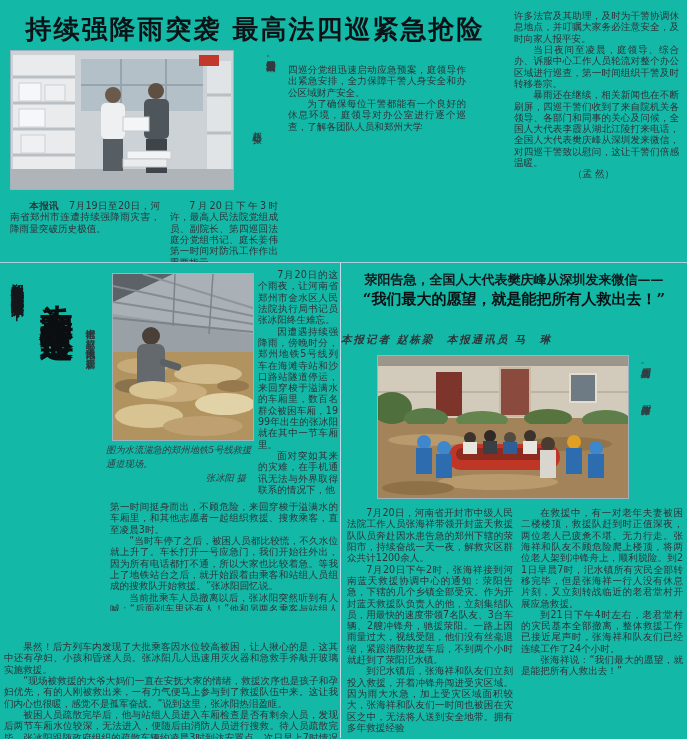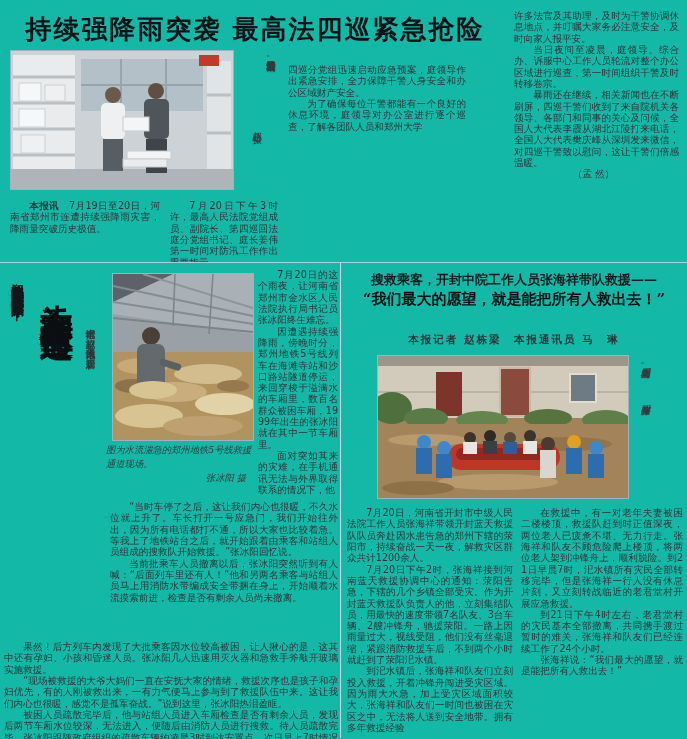--- a/index.html
+++ b/index.html
@@ -62,22 +62,22 @@
   .la-mid{left:110px;top:238px;width:228px;height:110px;overflow:hidden;}
   .la-full{left:4px;top:342px;width:334px;height:120px;overflow:hidden;margin-top:36px;}
   .ra-kicker{
     left:0;top:8px;width:100%;text-align:center;font-size:13px;font-weight:bold;color:#14181c;
     font-family:"DejaVu Serif","Liberation Serif",serif;
   }
   .ra-headline{
     left:0;top:27px;width:100%;text-align:center;font-size:15px;font-weight:bold;color:#0c0f12;
     font-family:"DejaVu Serif","Liberation Serif",serif;
   }
-  .ra-byline{left:0;top:70px;width:100%;text-align:center;font-size:10.5px;font-weight:bold;
-    font-family:"DejaVu Serif","Liberation Serif",serif;letter-spacing:2px;}
+  .ra-byline{left:0;top:70px;width:100%;text-align:left;font-size:10.5px;font-weight:bold;
+    font-family:"DejaVu Serif","Liberation Serif",serif;letter-spacing:2px;font-style:italic;}
   .ra-photo{left:36px;top:92px;}
   .ra-vcap{
     left:298px;top:98px;writing-mode:vertical-rl;height:170px;
     font-family:"DejaVu Serif","Liberation Serif",serif;font-style:italic;
     font-size:9.5px;color:#343a40;line-height:1.4;
   }
   .ra-vcap .vgap{display:inline-block;margin-top:24px;}
   .ra-col1{left:6px;top:244px;width:166px;height:226px;overflow:hidden;}
   .ra-col2{left:180px;top:244px;width:162px;height:226px;overflow:hidden;}
 </style>
@@ -191,32 +191,33 @@
         <span>图为水流湍急的郑州地铁5号线救援通道现场。</span>
         <span class="credit">张冰阳 摄</span>
       </div>
 
       <div class="abs la-narrow jtext">
           <p class="para">7月20日的这个雨夜，让河南省郑州市金水区人民法院执行局书记员张冰阳终生难忘。</p>
           <p class="para">因遭遇持续强降雨，傍晚时分，郑州地铁5号线列车在海滩寺站和沙口路站隧道停运，来回穿梭于溢满水的车厢里，数百名群众被困车厢，1999年出生的张冰阳就在其中一节车厢里。</p>
           <p class="para">面对突如其来的灾难，在手机通讯无法与外界取得联系的情况下，他</p>
         </div>
       <div class="abs la-mid jtext">
-          <p class="para">“当时车停了之后，这让我们内心也很暖，不久水位就上升了。车长打开一号应急门，我们开始往外出，因为所有电话都打不通，所以大家也比较着急。等我上了地铁站台之后，就开始跟着由乘客和站组人员组成的搜救队开始救援。”张冰阳回忆说。</p>
+          <p class="para cont">第一时间挺身而出，不顾危险，来回穿梭于溢满水的车厢里，和其他志愿者一起组织救援、搜救乘客，直至凌晨3时。</p>
+          <p class="para">“当时车停了之后，被困人员都比较慌，不久水位就上升了。车长打开一号应急门，我们开始往外出，因为所有电话都打不通，所以大家也比较着急。等我上了地铁站台之后，就开始跟着由乘客和站组人员组成的搜救队开始救援。”张冰阳回忆说。</p>
           <p class="para">当前批乘车人员撤离以后，张冰阳突然听到有人喊：“后面列车里还有人！”他和另两名乘客与站组人员马上用消防水带编成安全带捆在身上，开始顺着水流摸索前进，检查是否有剩余人员尚未撤离。</p>
         </div>
       <div class="abs la-full jtext">
           <p class="para">果然！后方列车内发现了大批乘客因水位较高被困，让人揪心的是，这其中还有孕妇、小孩和昏迷人员。张冰阳几人迅速用灭火器和急救手斧敲开玻璃实施救援。</p>
           <p class="para">“现场被救援的大爷大妈们一直在安抚大家的情绪，救援次序也是孩子和孕妇优先，有的人刚被救出来，一有力气便马上参与到了救援队伍中来。这让我们内心也很暖，感觉不是孤军奋战。”说到这里，张冰阳热泪盈眶。</p>
           <p class="para">被困人员疏散完毕后，他与站组人员进入车厢检查是否有剩余人员，发现后两节车厢水位较深，无法进入，便随后由消防人员进行搜救。待人员疏散完毕，张冰阳跟随政府组织的疏散车辆约凌晨3时到达安置点，次日早上7时情况稳定后才回家。</p>
         </div>
     </div>
 
     <div class="right-article">
-      <div class="abs ra-kicker">搜救乘客，开封中院工作人员张海祥带队救援——</div>
+      <div class="abs ra-kicker">荥阳告急，全国人大代表樊庆峰从深圳发来微信——</div>
       <div class="abs ra-headline">“我们最大的愿望，就是能把所有人救出去！”</div>
       <div class="abs ra-byline">本报记者 赵栋梁　本报通讯员 马　琳</div>
 
       <div class="abs ra-photo">
         <svg class="photo" width="250" height="142" viewBox="0 0 250 142">
           <rect width="250" height="142" fill="#a3845a"></rect>
           <rect x="0" y="0" width="250" height="62" fill="#d2cbbb"></rect>
           <rect x="0" y="0" width="250" height="10" fill="#9b958a"></rect>
           <line x1="0" y1="36" x2="250" y2="36" stroke="#bcb4a2" stroke-width="2"></line>
           <rect x="58" y="16" width="26" height="44" fill="#7d352b"></rect>
@@ -260,18 +261,18 @@
         <span class="vgap">张海祥供图</span>
       </div>
 
       <div class="abs ra-col1 jtext">
           <p class="para">7月20日，河南省开封市中级人民法院工作人员张海祥带领开封蓝天救援队队员奔赴因水患告急的郑州下辖的荥阳市，持续奋战一天一夜，解救灾区群众共计1200余人。</p>
           <p class="para">7月20日下午2时，张海祥接到河南蓝天救援协调中心的通知：荥阳告急，下辖的几个乡镇全部受灾。作为开封蓝天救援队负责人的他，立刻集结队员，用最快的速度带领7名队友、3台车辆、2艘冲锋舟，驰援荥阳。一路上因雨量过大，视线受阻，他们没有丝毫退缩，紧跟消防救援车后，不到两个小时就赶到了荥阳汜水镇。</p>
           <p class="para">到汜水镇后，张海祥和队友们立刻投入救援，开着冲锋舟闯进受灾区域。因为雨大水急，加上受灾区域面积较大，张海祥和队友们一时间也被困在灾区之中，无法将人送到安全地带。拥有多年救援经验</p>
         </div>
       <div class="abs ra-col2 jtext">
           <p class="para">在救援中，有一对老年夫妻被困二楼楼顶，救援队赶到时正值深夜，两位老人已疲惫不堪、无力行走。张海祥和队友不顾危险爬上楼顶，将两位老人架到冲锋舟上，顺利脱险。到21日早晨7时，汜水镇所有灾民全部转移完毕，但是张海祥一行人没有休息片刻，又立刻转战临近的老君堂村开展应急救援。</p>
-          <p class="para">到21日下午4时左右，老君堂村的灾民基本全部撤离，共同携手渡过暂时的难关，张海祥和队友们已经连续工作了24个小时。</p>
+          <p class="para">到21日下午4时左右，老君堂村的灾民基本全部撤离，整体救援工作已接近尾声时，张海祥和队友们已经连续工作了24个小时。</p>
           <p class="para">张海祥说：“我们最大的愿望，就是能把所有人救出去！”</p>
         </div>
     </div>
   </div>
 </div>
 
 </body></html>

